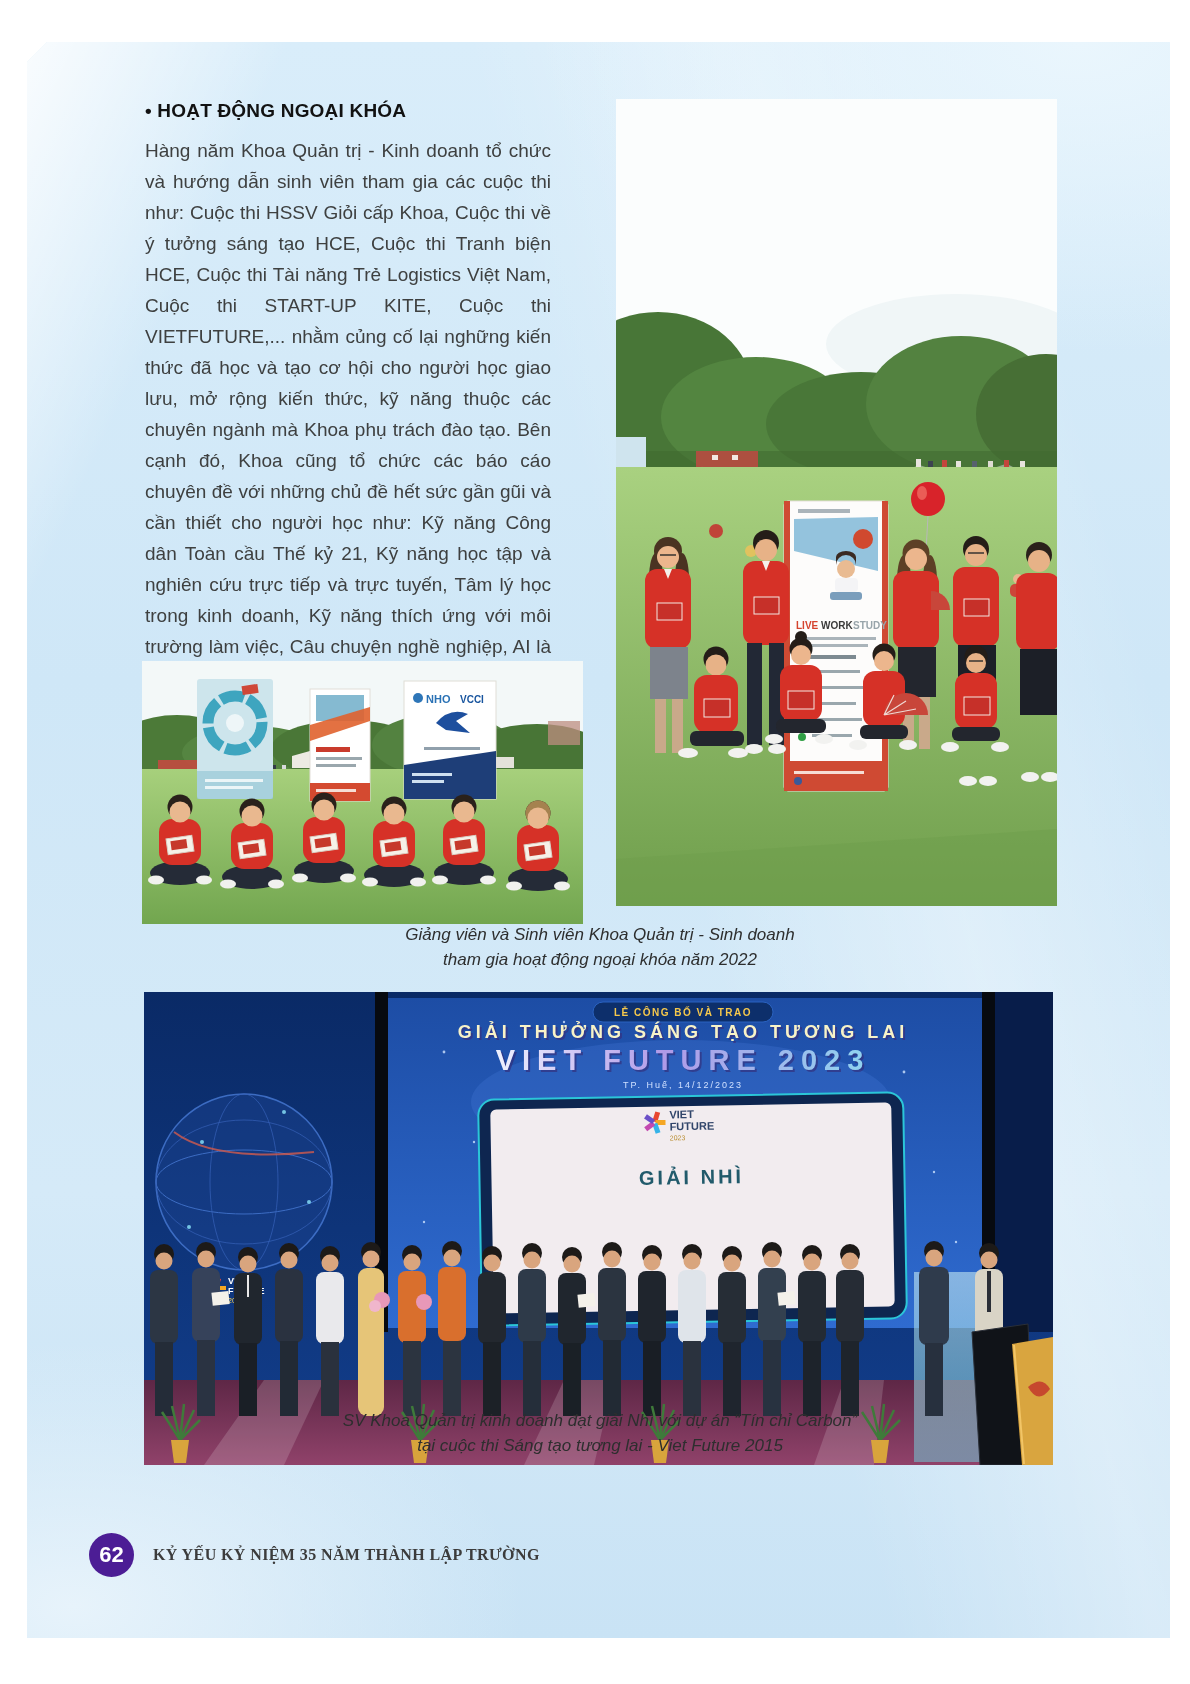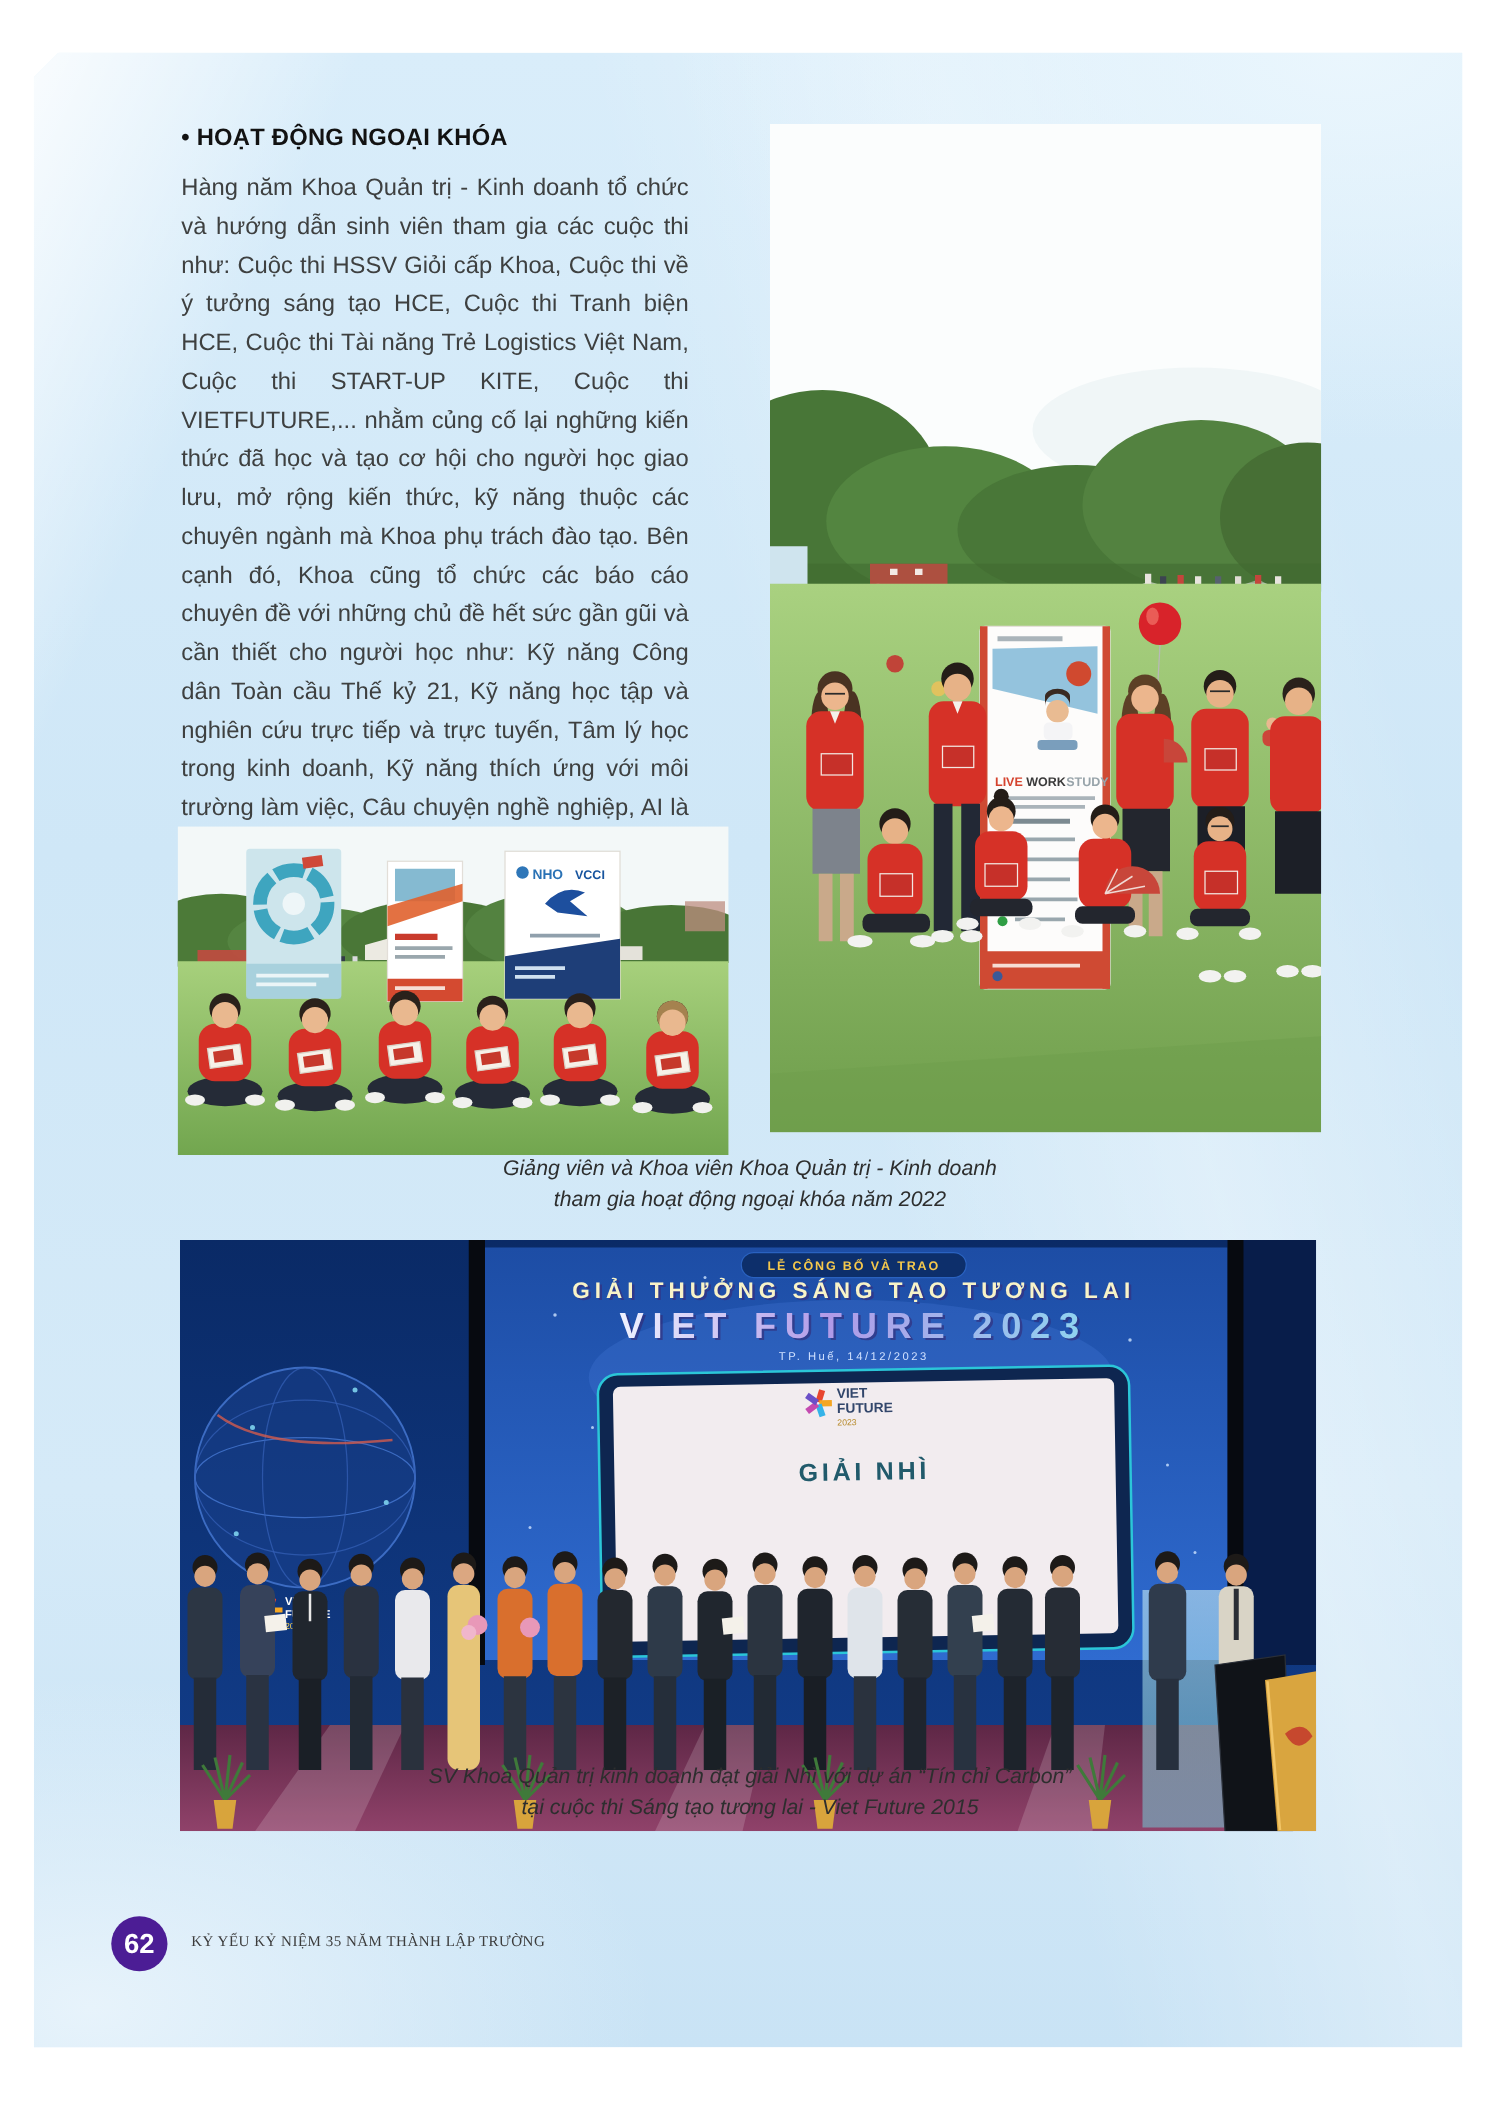--- a/index.html
+++ b/index.html
@@ -36,21 +36,21 @@
   }
   .caption-top{top:922px;}
   .caption-bottom{top:1408px;}
   .footer-badge{
     position:absolute;left:89px;top:1533px;width:45px;height:44px;border-radius:50%;
     background:#4c1d95;color:#ffffff;font-weight:bold;font-size:22px;
     display:flex;align-items:center;justify-content:center;
   }
   .footer-text{
     position:absolute;left:153px;top:1546px;
-    font-family:"Liberation Serif", serif;font-weight:normal;font-size:12px;
+    font-family:"Liberation Serif", serif;font-weight:bold;font-size:16px;
     letter-spacing:.4px;color:#3c3c3c;
   }
 </style>
 </head>
 <body>
 
 <div class="panel"></div>
 
 <div class="textcol">
   <h2 class="heading">• HOẠT ĐỘNG NGOẠI KHÓA</h2>
@@ -297,21 +297,21 @@
     <rect x="348" y="598" width="26" height="18" fill="#c63029" stroke="#f3e7e2" stroke-width="1"></rect>
     <rect x="336" y="628" width="48" height="14" rx="6" fill="#23262e"></rect>
     <ellipse cx="334" cy="648" rx="9" ry="5" fill="#f2f2f0"></ellipse>
         <ellipse cx="384" cy="648" rx="9" ry="5" fill="#f2f2f0"></ellipse>
   </g>
   <polygon points="0,760 441,730 441,807 0,807" fill="#6f9e4c" opacity=".55"></polygon>
 </svg>
 </div>
 
 <div class="caption caption-top">
-  <div>Giảng viên và Khoa viên Khoa Quản trị - Kinh doanh</div>
+  <div>Giảng viên và Sinh viên Khoa Quản trị - Sinh doanh</div>
   <div>tham gia hoạt động ngoại khóa năm 2022</div>
 </div>
 
 <div class="photo photo-stage">
 <svg viewBox="0 0 909 473" width="909" height="473">
   <defs>
     <linearGradient id="sg-bg" x1="0" y1="0" x2="0" y2="1">
       <stop offset="0" stop-color="#0a2a66"></stop>
           <stop offset="1" stop-color="#123e8c"></stop>
     </linearGradient>

